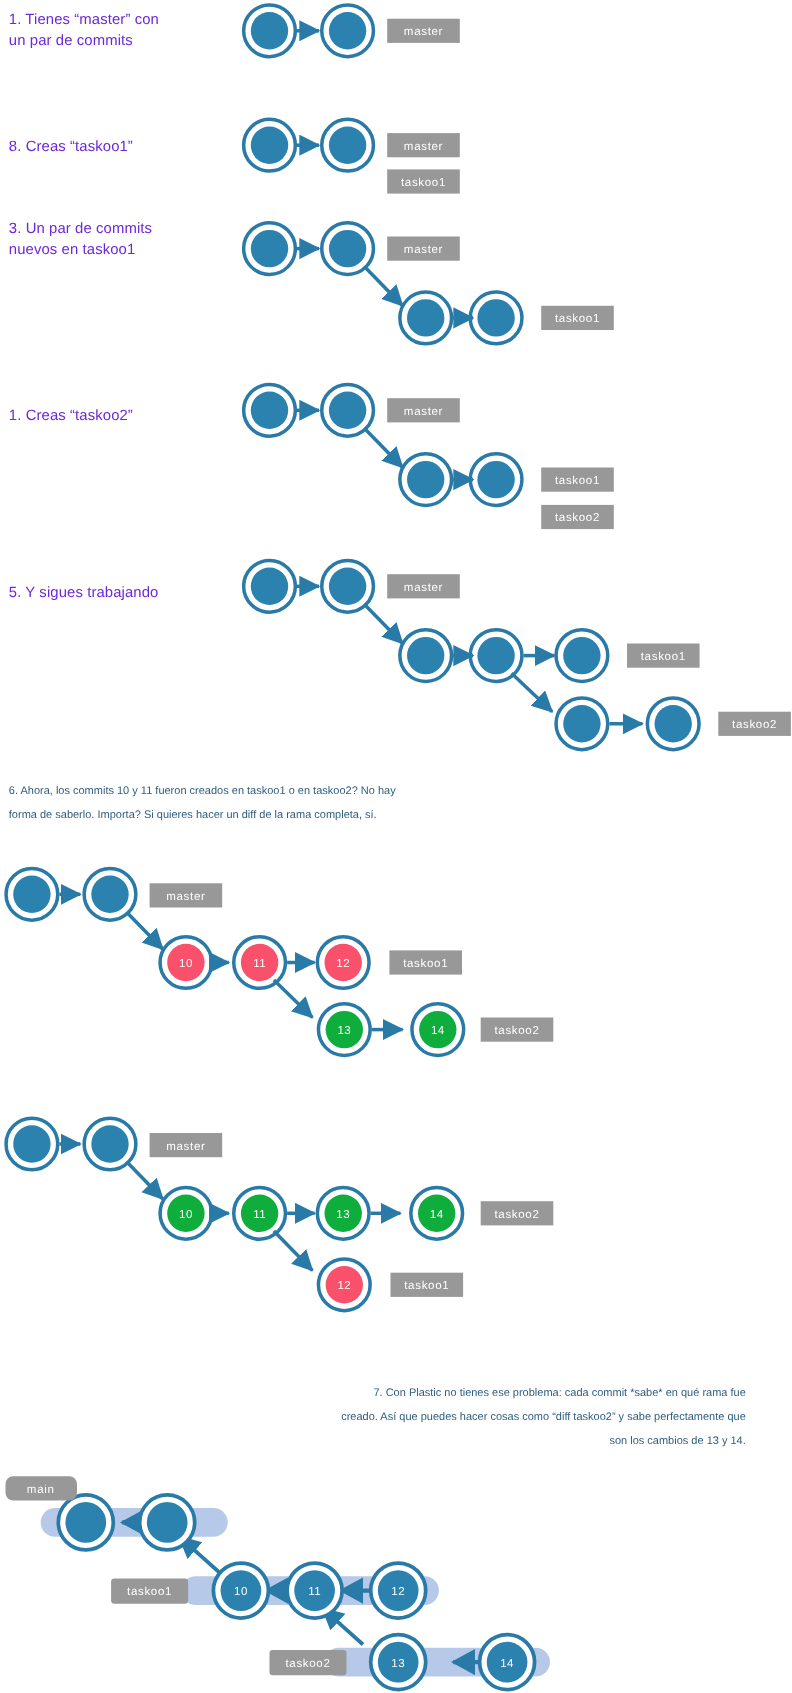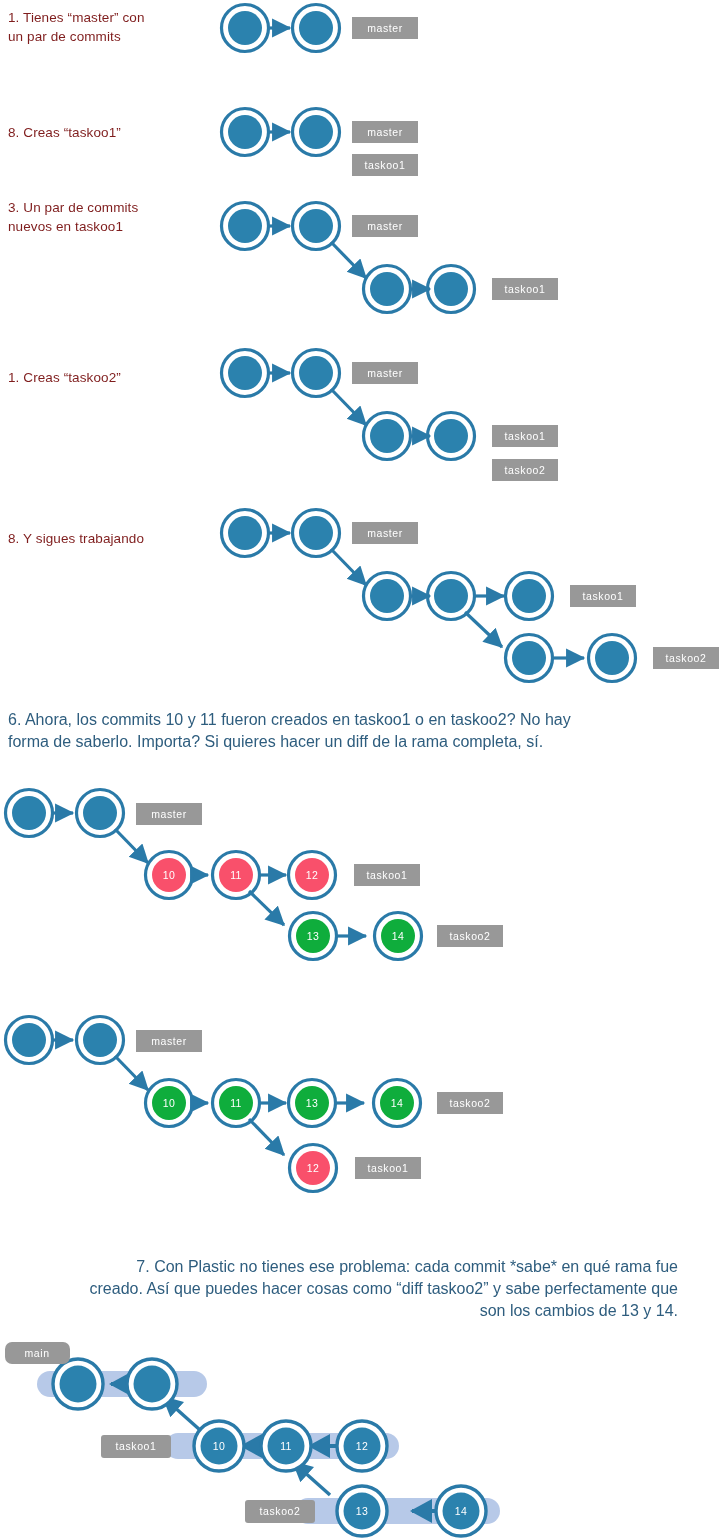--- a/index.html
+++ b/index.html
@@ -2,30 +2,30 @@
 <html><head>
 <meta charset="utf-8">
 <style>
   html,body{margin:0;padding:0;background:#ffffff;}
   body{
     width:720px;height:1539px;position:relative;overflow:hidden;
     font-family:"Liberation Sans", sans-serif;
   }
   .caption{
     position:absolute;
-    color:#7f1d1d;
+    color:#6d28d9;
     font-size:13.5px;
     line-height:19px;
     letter-spacing:.1px;
     white-space:pre-line;
   }
   .para{
     position:absolute;
     color:#2e5d7e;
-    font-size:16px;
+    font-size:10px;
     line-height:22px;
     white-space:pre-line;
   }
   svg{position:absolute;overflow:visible;display:block;}
   .lbl-text{
     fill:#ffffff;
     font-family:"Liberation Sans", sans-serif;
     font-size:10.5px;
     letter-spacing:.6px;
   }
@@ -170,21 +170,21 @@
   <g>
     <rect x="280" y="80" width="66" height="22" fill="#989898"></rect>
     <text class="lbl-text" x="313" y="95" text-anchor="middle">taskoo1</text>
   </g>
   <g>
     <rect x="280" y="114" width="66" height="22" fill="#989898"></rect>
     <text class="lbl-text" x="313" y="129" text-anchor="middle">taskoo2</text>
   </g>
 </svg>
 
-<div class="caption" style="left:8px;top:529px;width:200px;">8. Y sigues trabajando</div>
+<div class="caption" style="left:8px;top:529px;width:200px;">5. Y sigues trabajando</div>
 
 <svg style="left:212px;top:505px;" width="508" height="190" viewBox="0 0 508 190">
   <g>
     <line x1="58" y1="28" x2="78" y2="28" stroke="#2a7aa8" stroke-width="3.2" marker-end="url(#ar)"></line>
   </g>
   <g>
     <line x1="119" y1="44" x2="154" y2="80" stroke="#2a7aa8" stroke-width="3.2" marker-end="url(#ar)"></line>
   </g>
   <g>
     <line x1="200" y1="91" x2="218" y2="91" stroke="#2a7aa8" stroke-width="3.2" marker-end="url(#ar)"></line>

